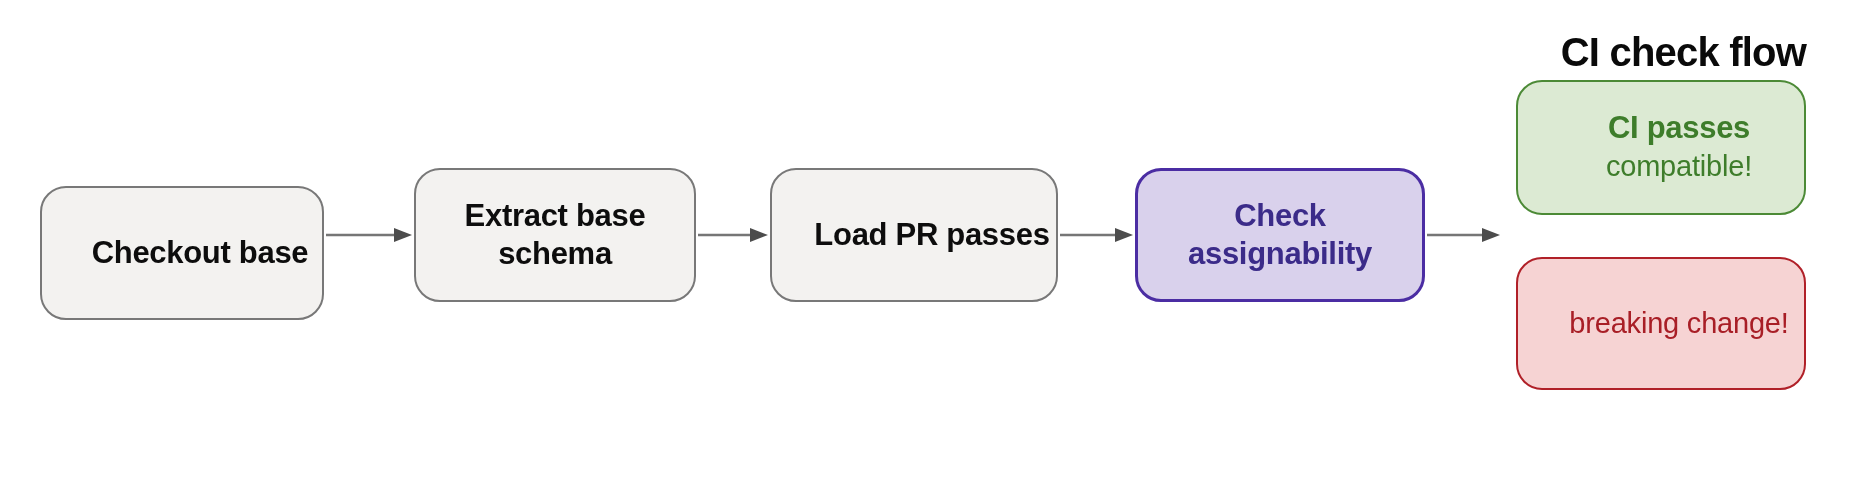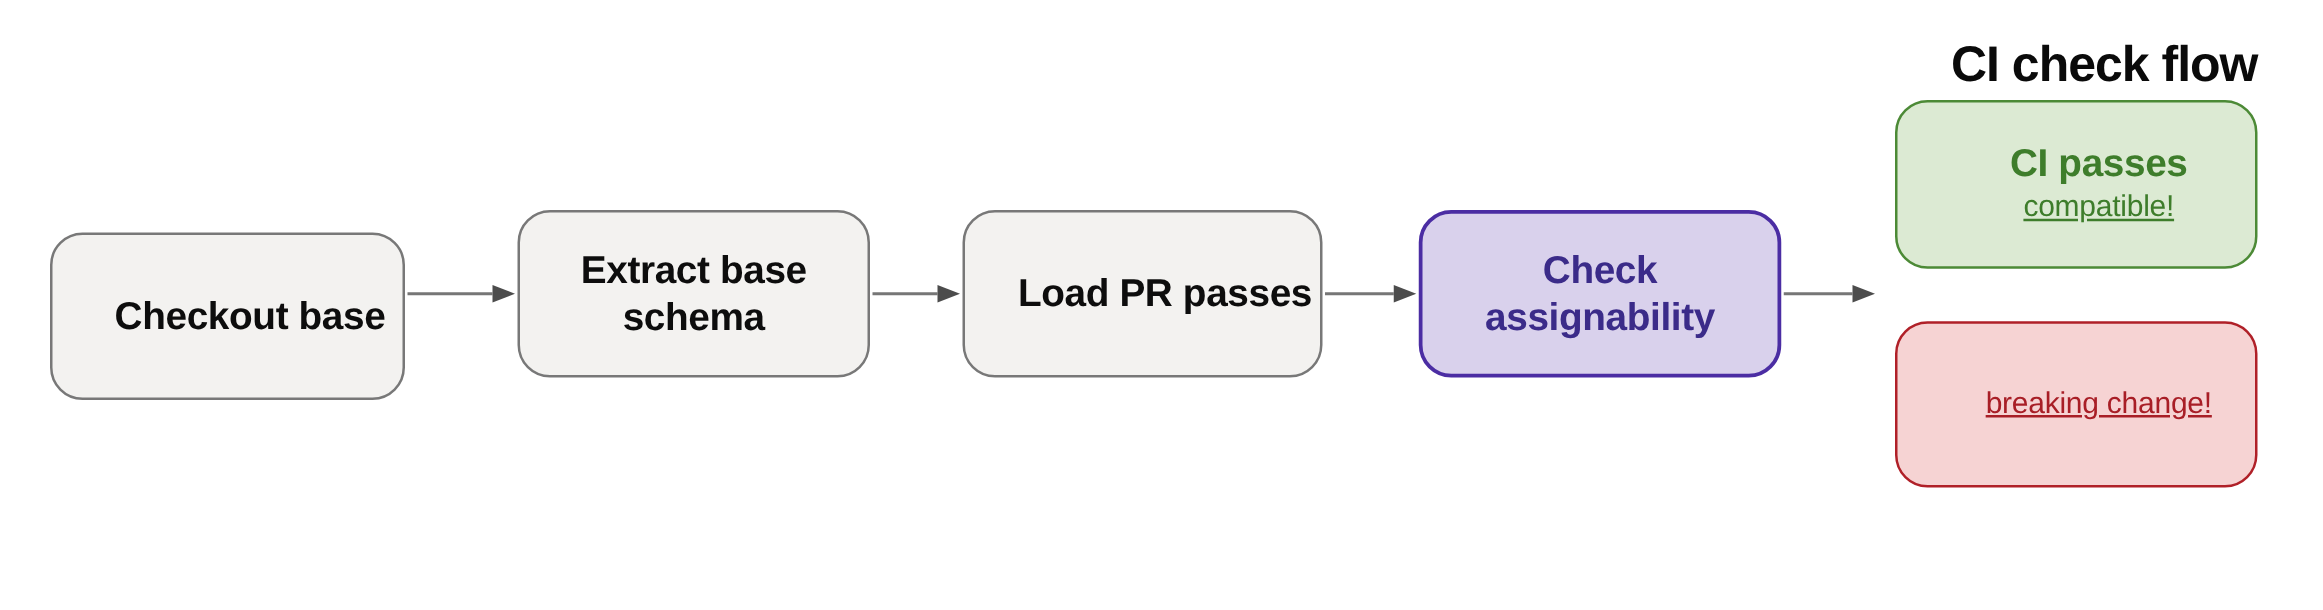--- a/index.html
+++ b/index.html
@@ -65,25 +65,24 @@
     box-sizing: border-box;
     padding-left: 36px;
   }
   .node .label {
     font-size: 31px;
     font-weight: 700;
     line-height: 1.22;
     letter-spacing: -0.3px;
   }
   .node .sublabel {
-    font-size: 24px;
+    font-size: 29px;
     font-weight: 400;
     line-height: 1.35;
     letter-spacing: -0.2px;
-    text-decoration: underline;
   }
   .process {
     background: var(--process-fill);
     border: 2px solid var(--process-border);
     color: var(--process-text);
   }
   .highlight {
     background: var(--highlight-fill);
     border: 3px solid var(--highlight-border);
     color: var(--highlight-text);

